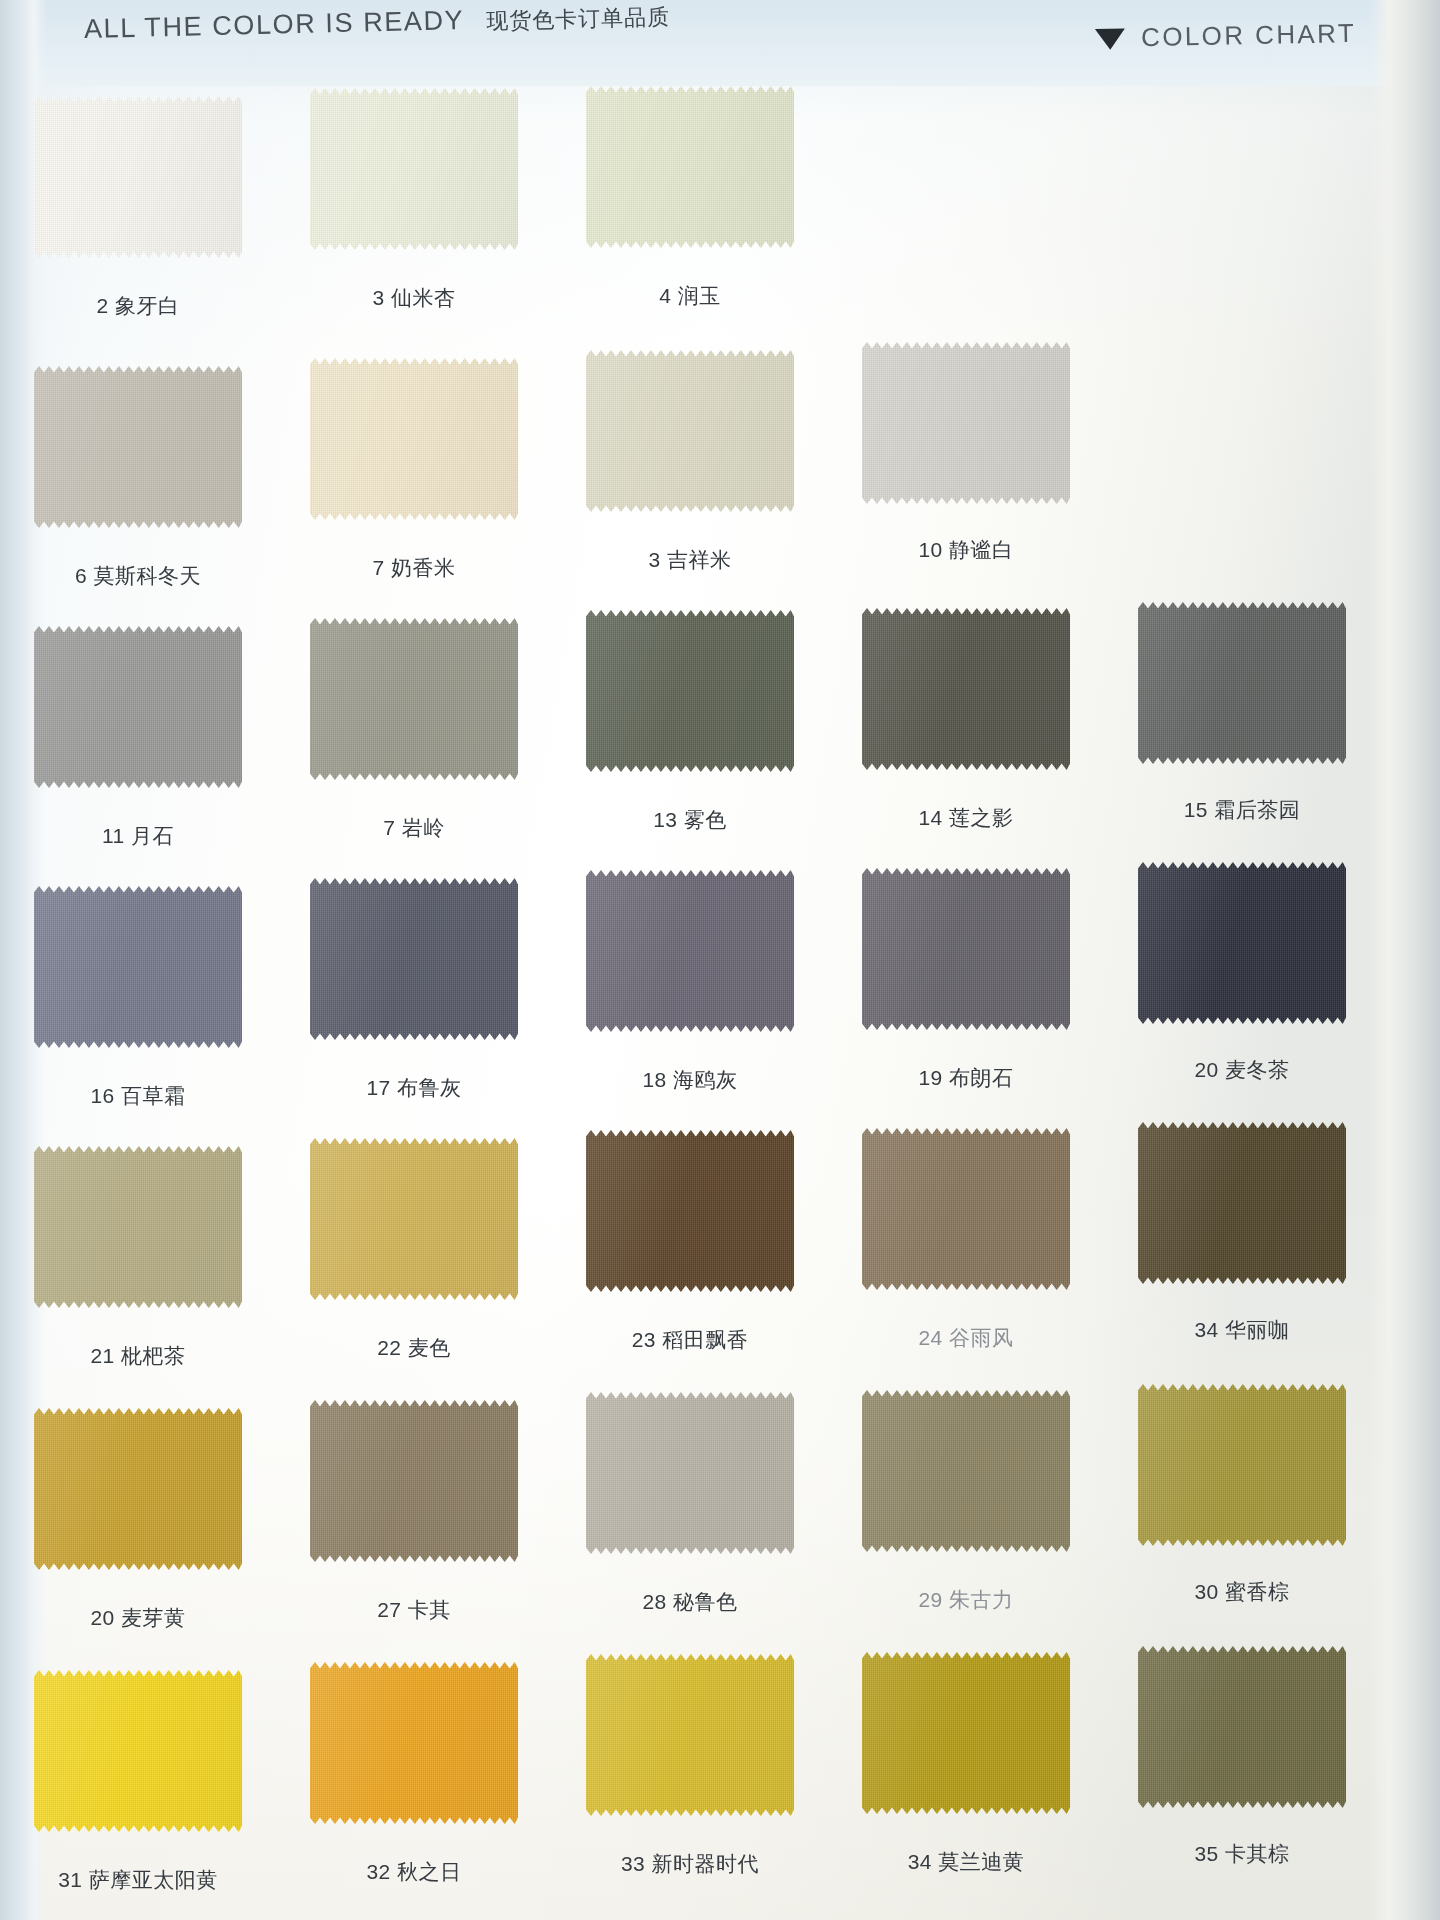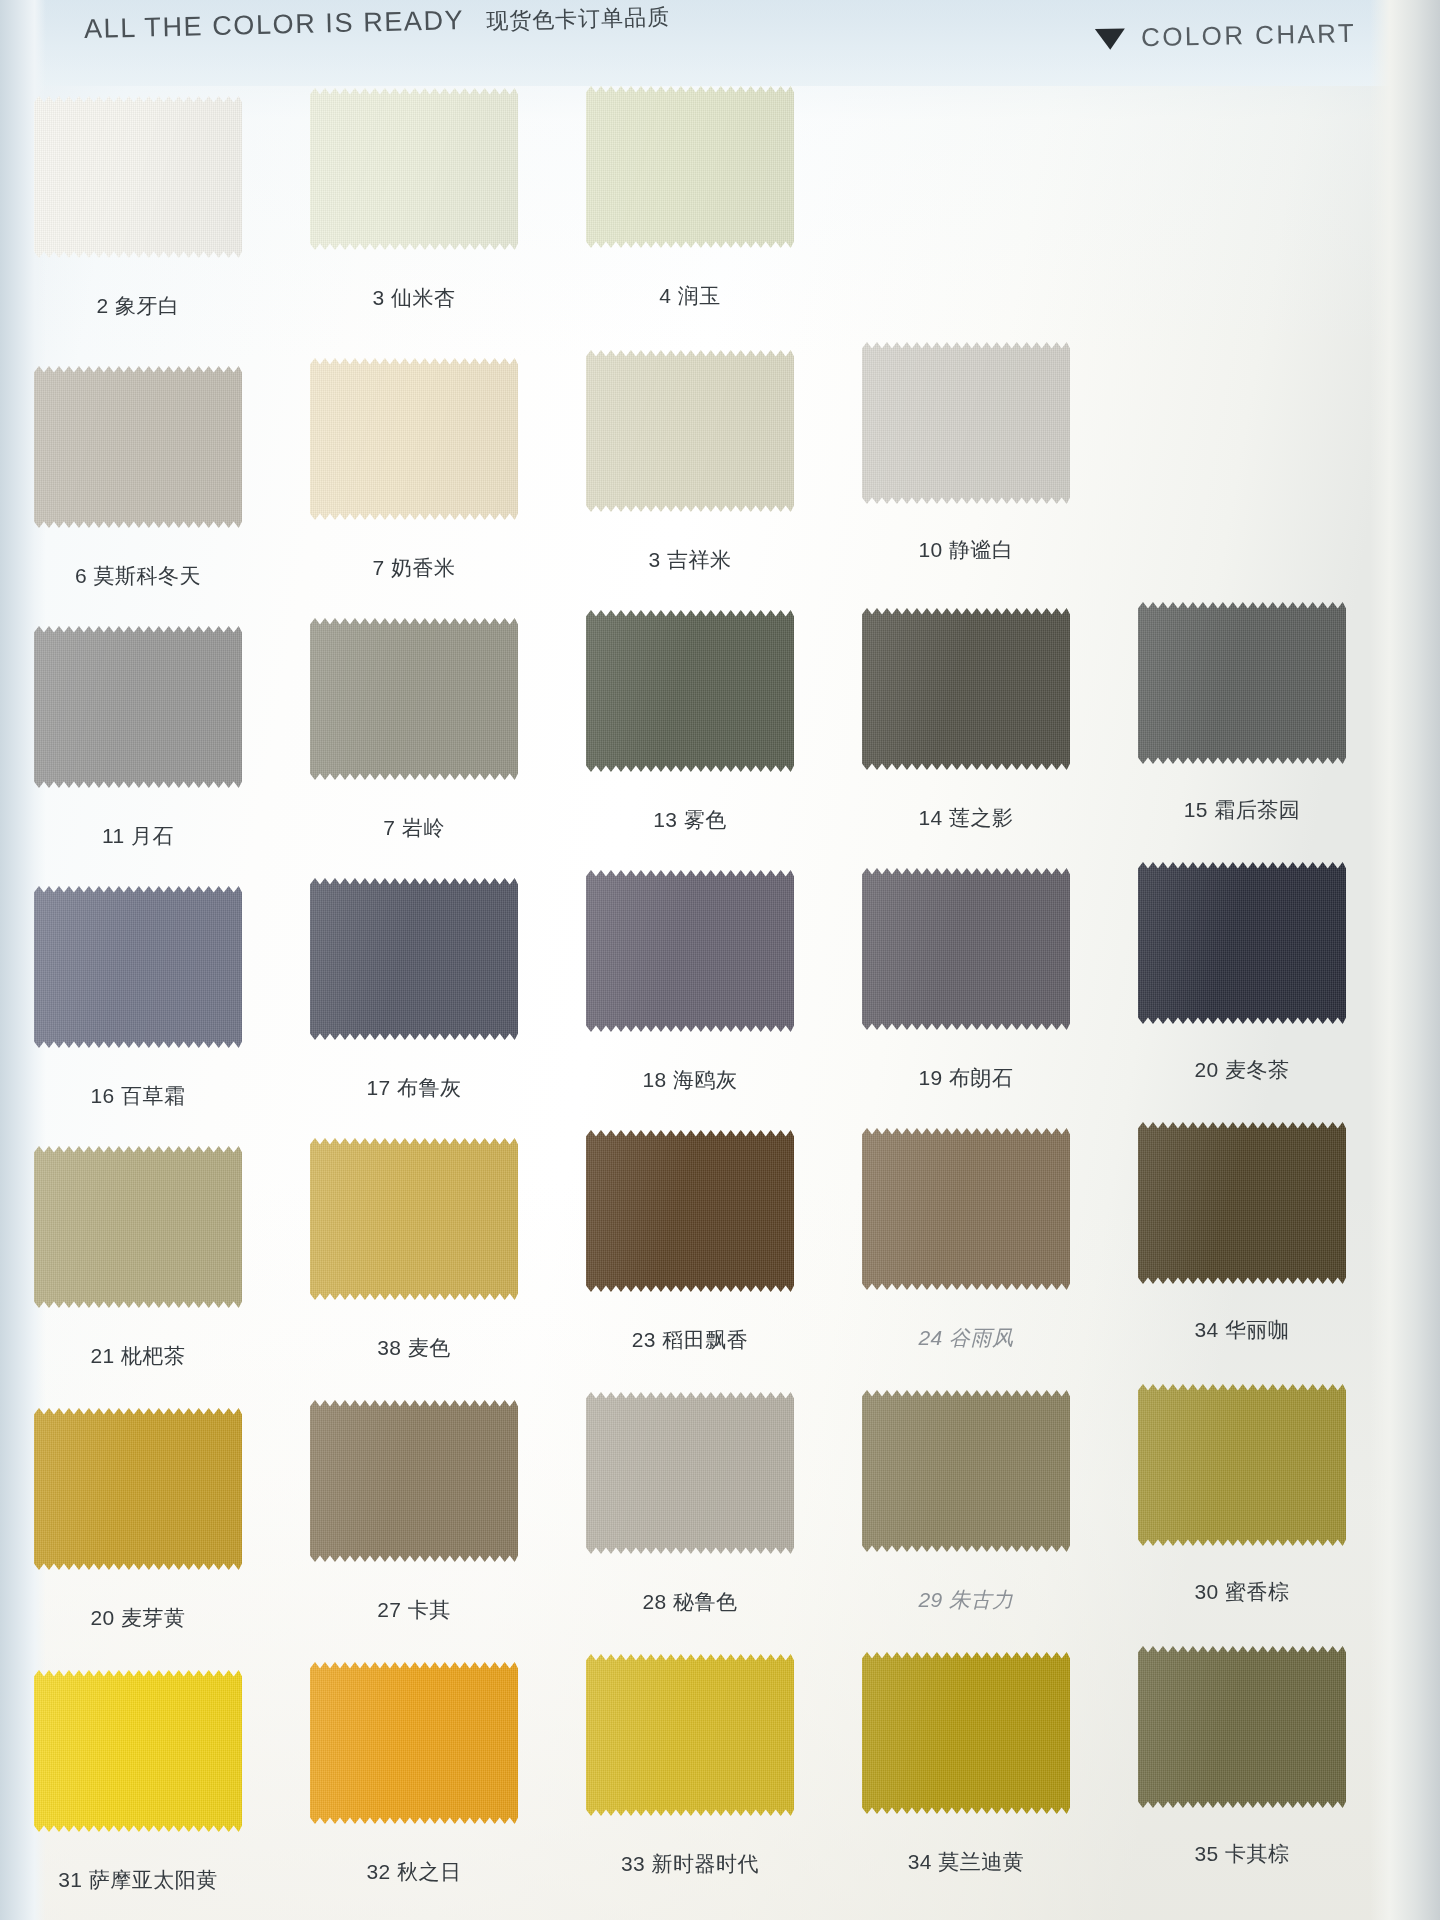--- a/index.html
+++ b/index.html
@@ -133,21 +133,21 @@
       linear-gradient(105deg,rgba(255,255,255,.16) 0%,rgba(255,255,255,0) 45%,rgba(0,0,0,.05) 100%);
     mix-blend-mode:normal;opacity:.75;pointer-events:none;
   }
   .label{
     position:absolute;left:0;width:276px;
     top:200px;
     text-align:center;
     font-size:21px;color:#353b40;letter-spacing:.5px;
     white-space:nowrap;
   }
-  .label.light{color:#8b9096;font-style:italic;}
+  .label.light{color:#8b9096;}
 
   
   .c0 .sw-wrap{top:18px}   .c0 .label{top:214px}
   .c1 .sw-wrap{top:10px}   .c1 .label{top:206px}
   .c2 .sw-wrap{top:2px}    .c2 .label{top:198px}
   .c3 .sw-wrap{top:0px}    .c3 .label{top:196px}
   .c4 .sw-wrap{top:-6px}   .c4 .label{top:188px}
 </style>
 </head>
 <body>
@@ -281,21 +281,21 @@
         <div class="cell c0">
           <div class="sw-wrap">
             <div class="swatch" style="background: rgb(182, 174, 132);"></div>
           </div>
           <div class="label">21 枇杷茶</div>
         </div>
         <div class="cell c1">
           <div class="sw-wrap">
             <div class="swatch" style="background: rgb(210, 180, 85);"></div>
           </div>
-          <div class="label">38 麦色</div>
+          <div class="label">22 麦色</div>
         </div>
         <div class="cell c2">
           <div class="sw-wrap">
             <div class="swatch" style="background: rgb(93, 68, 40);"></div>
           </div>
           <div class="label">23 稻田飘香</div>
         </div>
         <div class="cell c3">
           <div class="sw-wrap">
             <div class="swatch" style="background: rgb(135, 116, 90);"></div>

